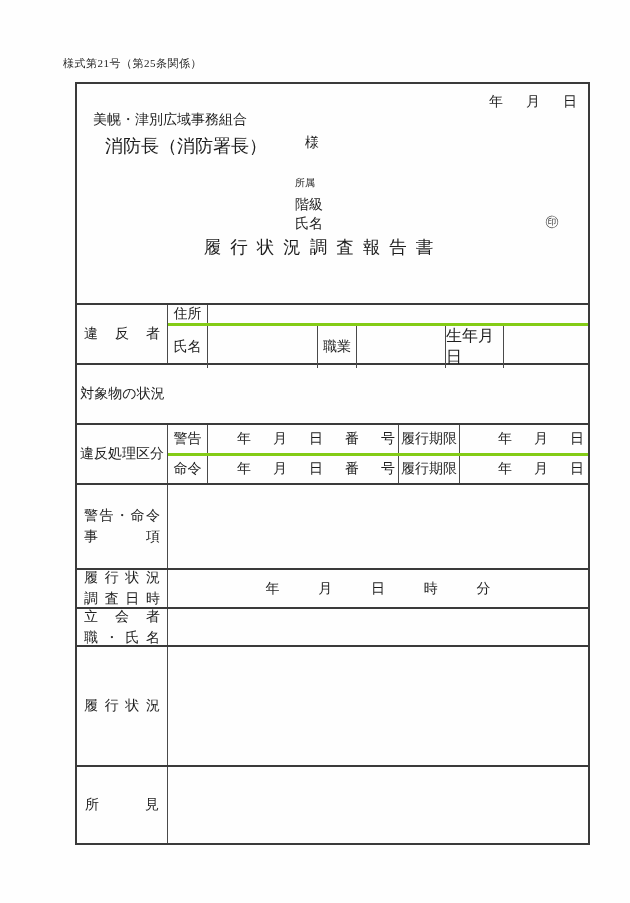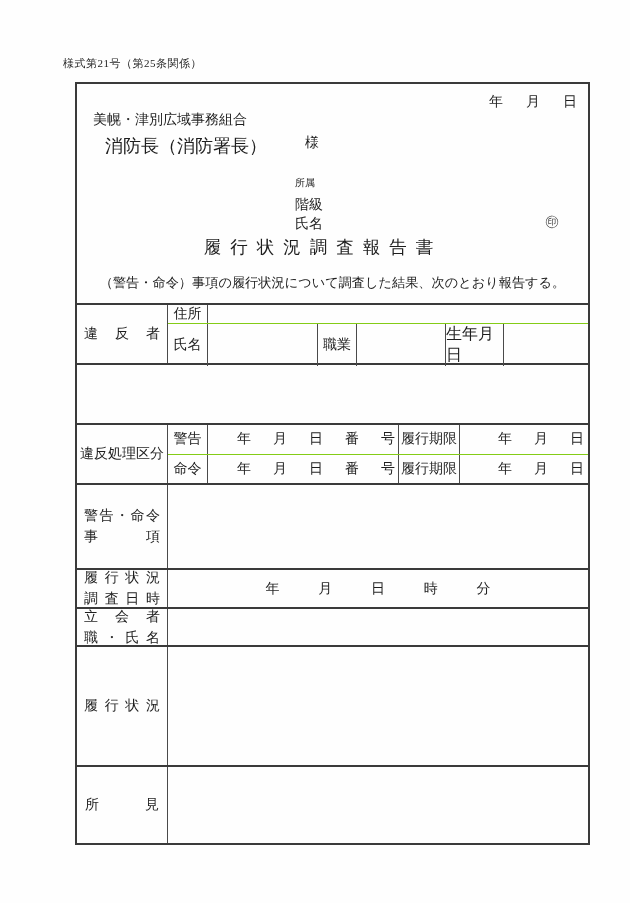--- a/index.html
+++ b/index.html
@@ -19,21 +19,21 @@
   .seal{left:468px;top:129px;font-size:14px;color:#2a2a2a;}
   .title{left:0;right:0;top:151px;text-align:center;font-size:17.5px;letter-spacing:9px;padding-right:19px;}
   .decl{left:0;right:0;top:190px;text-align:center;font-size:13.2px;}
   .tbl{left:0;right:0;top:219px;bottom:0;border-top:2px solid #3a3a3a;display:flex;flex-direction:column;}
   .grp{display:flex;border-bottom:2px solid #3a3a3a;box-sizing:border-box;}
   .g60{height:60px;} .g50{height:60px;}
   .row{display:flex;box-sizing:border-box;}
   .r{display:flex;border-bottom:2px solid #3a3a3a;box-sizing:border-box;}
   .r85{height:85px;} .r39{height:39px;} .r38{height:38px;} .r120{height:120px;} .rfill{flex:1;border-bottom:none;}
   .stack{flex:1;display:flex;flex-direction:column;min-width:0;}
-  .stack .row{flex:1;border-bottom:1px solid #84cc16;}
+  .stack .row{flex:1;border-bottom:3px solid #84cc16;}
   .stack .row:last-child{border-bottom:none;}
   .c{box-sizing:border-box;border-right:1px solid #4a4a4a;display:flex;align-items:center;justify-content:center;
      font-size:14px;overflow:hidden;}
   .row .c:last-child,.r .c:last-child,.grp > .c:last-child{border-right:none;}
   .w-lbl{width:91px;flex:none;} .w-sub{width:40px;flex:none;}
   .w-110{width:110px;flex:none;} .w-39{width:39px;flex:none;font-family:Liberation Mono, monospace;} .w-89{width:89px;flex:none;}
   .w-58{width:58px;flex:none;font-size:16px;} .w-191{width:191px;flex:none;} .w-61{width:61px;flex:none;}
   .w-fill{flex:1;}
   .dist{display:flex;justify-content:space-between;}
   .lblbox{flex-direction:column;justify-content:center;gap:3px;}
@@ -59,21 +59,20 @@
           <span>日</span>
         </div>
       <div class="abs org">美幌・津別広域事務組合</div>
       <div class="abs addressee">消防長（消防署長）</div>
       <div class="abs sama">様</div>
       <div class="abs aff">所属</div>
       <div class="abs rank">階級</div>
       <div class="abs nm">氏名</div>
       <div class="abs seal">㊞</div>
       <div class="abs title">履行状況調査報告書</div>
-      <div class="abs decl">（警告・命令）事項の履行状況について調査した結果、次のとおり報告する。</div>
     </div>
 
     <div class="abs tbl">
 
       <div class="grp g60">
         <div class="c w-lbl dist" style="padding:0 7px;">
             <span>違</span>
             <span>反</span>
             <span>者</span>
           </div>
@@ -87,20 +86,21 @@
             <div class="c w-110"></div>
             <div class="c w-39">職業</div>
             <div class="c w-89"></div>
             <div class="c w-58">生年月日</div>
             <div class="c w-fill"></div>
           </div>
         </div>
       </div>
 
       <div class="grp g60">
+        <div class="c w-lbl">対象物の状況</div>
       </div>
 
       <div class="grp g50">
         <div class="c w-lbl">違反処理区分</div>
         <div class="stack">
           <div class="row">
             <div class="c w-sub">警告</div>
             <div class="c w-191 justify-start">
                 <span class="dist dw">
                   <span>年</span>

